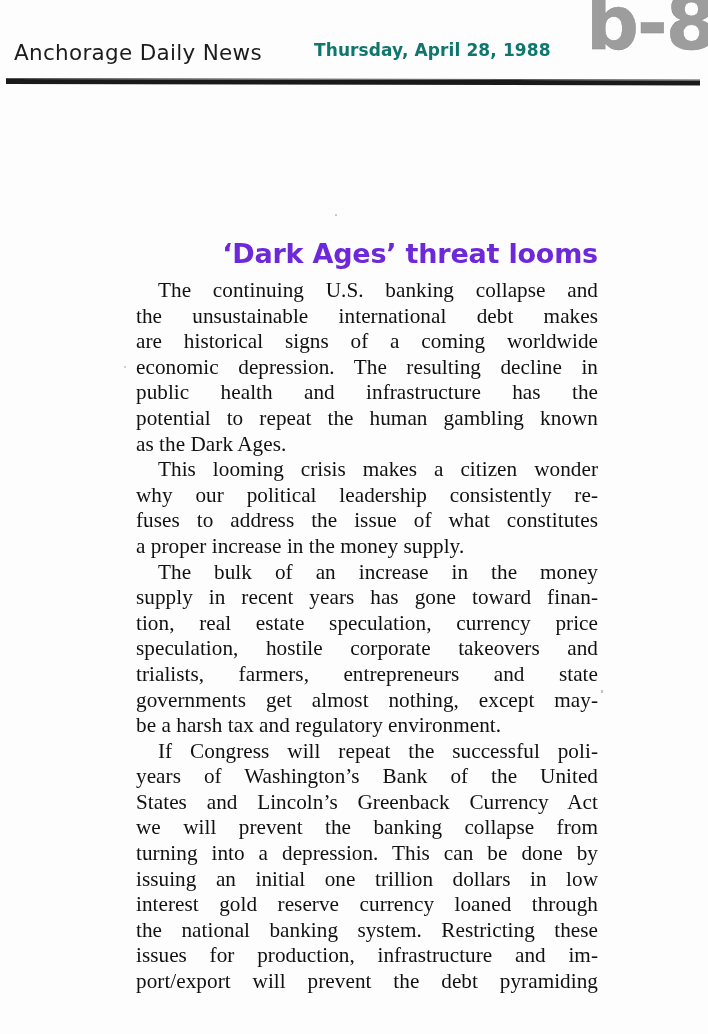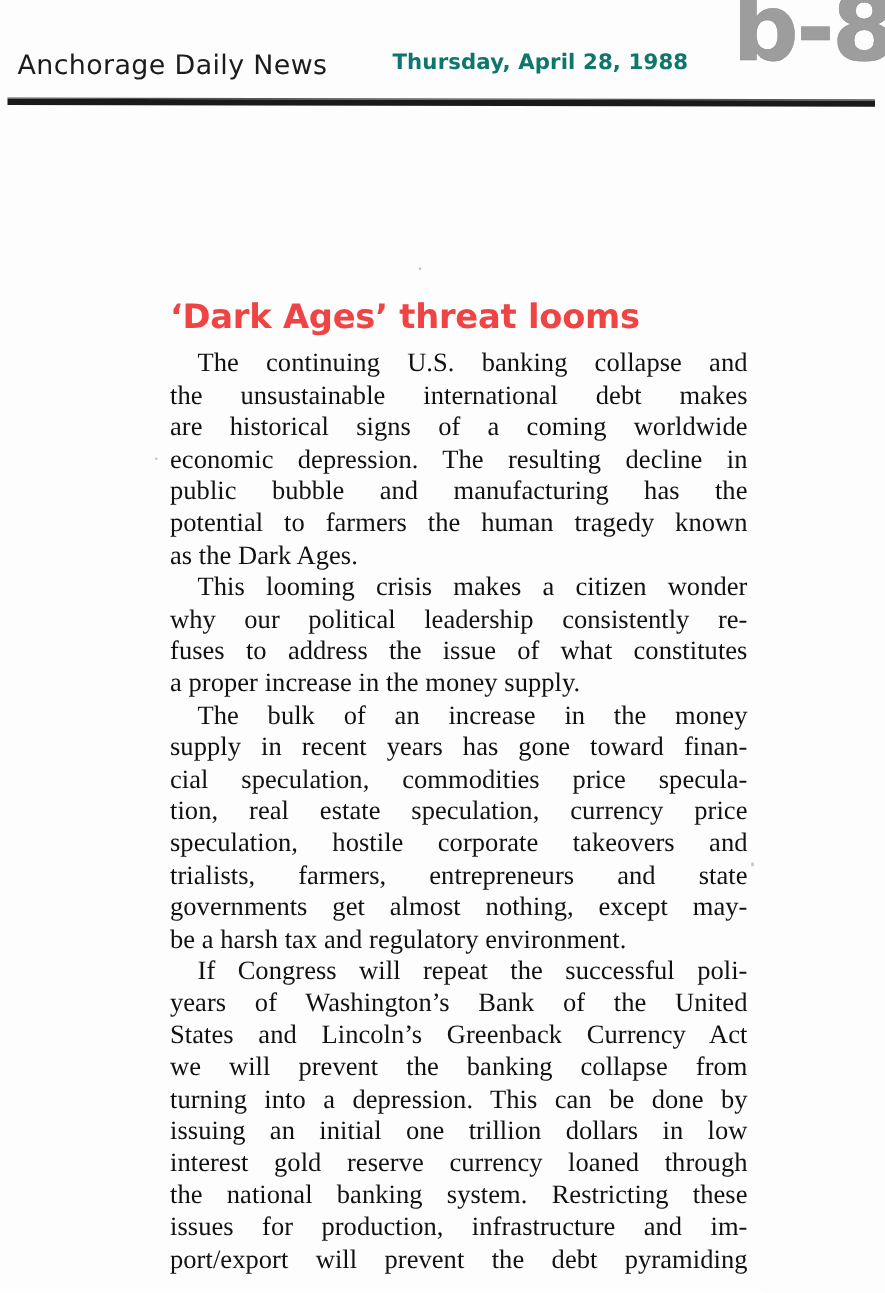--- a/index.html
+++ b/index.html
@@ -83,23 +83,24 @@
     position: absolute;
     left: 136px;
     top: 238px;
     width: 462px;
   }
   .headline {
     font-family: "DejaVu Sans", sans-serif;
     font-size: 27px;
     font-weight: 700;
     letter-spacing: -0.2px;
-    color: #ef4444;
+    color: #6d28d9;
     margin: 0 0 9px 0;
     white-space: nowrap;
+    text-align: right;
   }
   .body-copy {
     font-family: "Liberation Serif", serif;
     font-size: 21.2px;
     line-height: 25.6px;
     color: #111;
     letter-spacing: 0.05px;
   }
   
   .tline {
@@ -162,34 +163,33 @@
 
   <div id="article">
     <h1 class="headline">‘Dark Ages’ threat looms</h1>
 
     <div class="body-copy" id="body-copy">
         <div>
           <span class="tline indent">The continuing U.S. banking collapse and</span>
           <span class="tline">the unsustainable international debt makes</span>
           <span class="tline">are historical signs of a coming worldwide</span>
           <span class="tline">economic depression. The resulting decline in</span>
-          <span class="tline">public bubble and manufacturing has the</span>
-          <span class="tline">potential to farmers the human tragedy known</span>
+          <span class="tline">public health and infrastructure has the</span>
+          <span class="tline">potential to repeat the human gambling known</span>
           <span class="tline last">as the Dark Ages.</span>
         </div>
         <div>
           <span class="tline indent">This looming crisis makes a citizen wonder</span>
           <span class="tline">why our political leadership consistently re-</span>
           <span class="tline">fuses to address the issue of what constitutes</span>
           <span class="tline last">a proper increase in the money supply.</span>
         </div>
         <div>
           <span class="tline indent">The bulk of an increase in the money</span>
           <span class="tline">supply in recent years has gone toward finan-</span>
-          <span class="tline">cial speculation, commodities price specula-</span>
           <span class="tline">tion, real estate speculation, currency price</span>
           <span class="tline">speculation, hostile corporate takeovers and</span>
           <span class="tline">trialists, farmers, entrepreneurs and state</span>
           <span class="tline">governments get almost nothing, except may-</span>
           <span class="tline last">be a harsh tax and regulatory environment.</span>
         </div>
         <div>
           <span class="tline indent">If Congress will repeat the successful poli-</span>
           <span class="tline">years of Washington’s Bank of the United</span>
           <span class="tline">States and Lincoln’s Greenback Currency Act</span>

